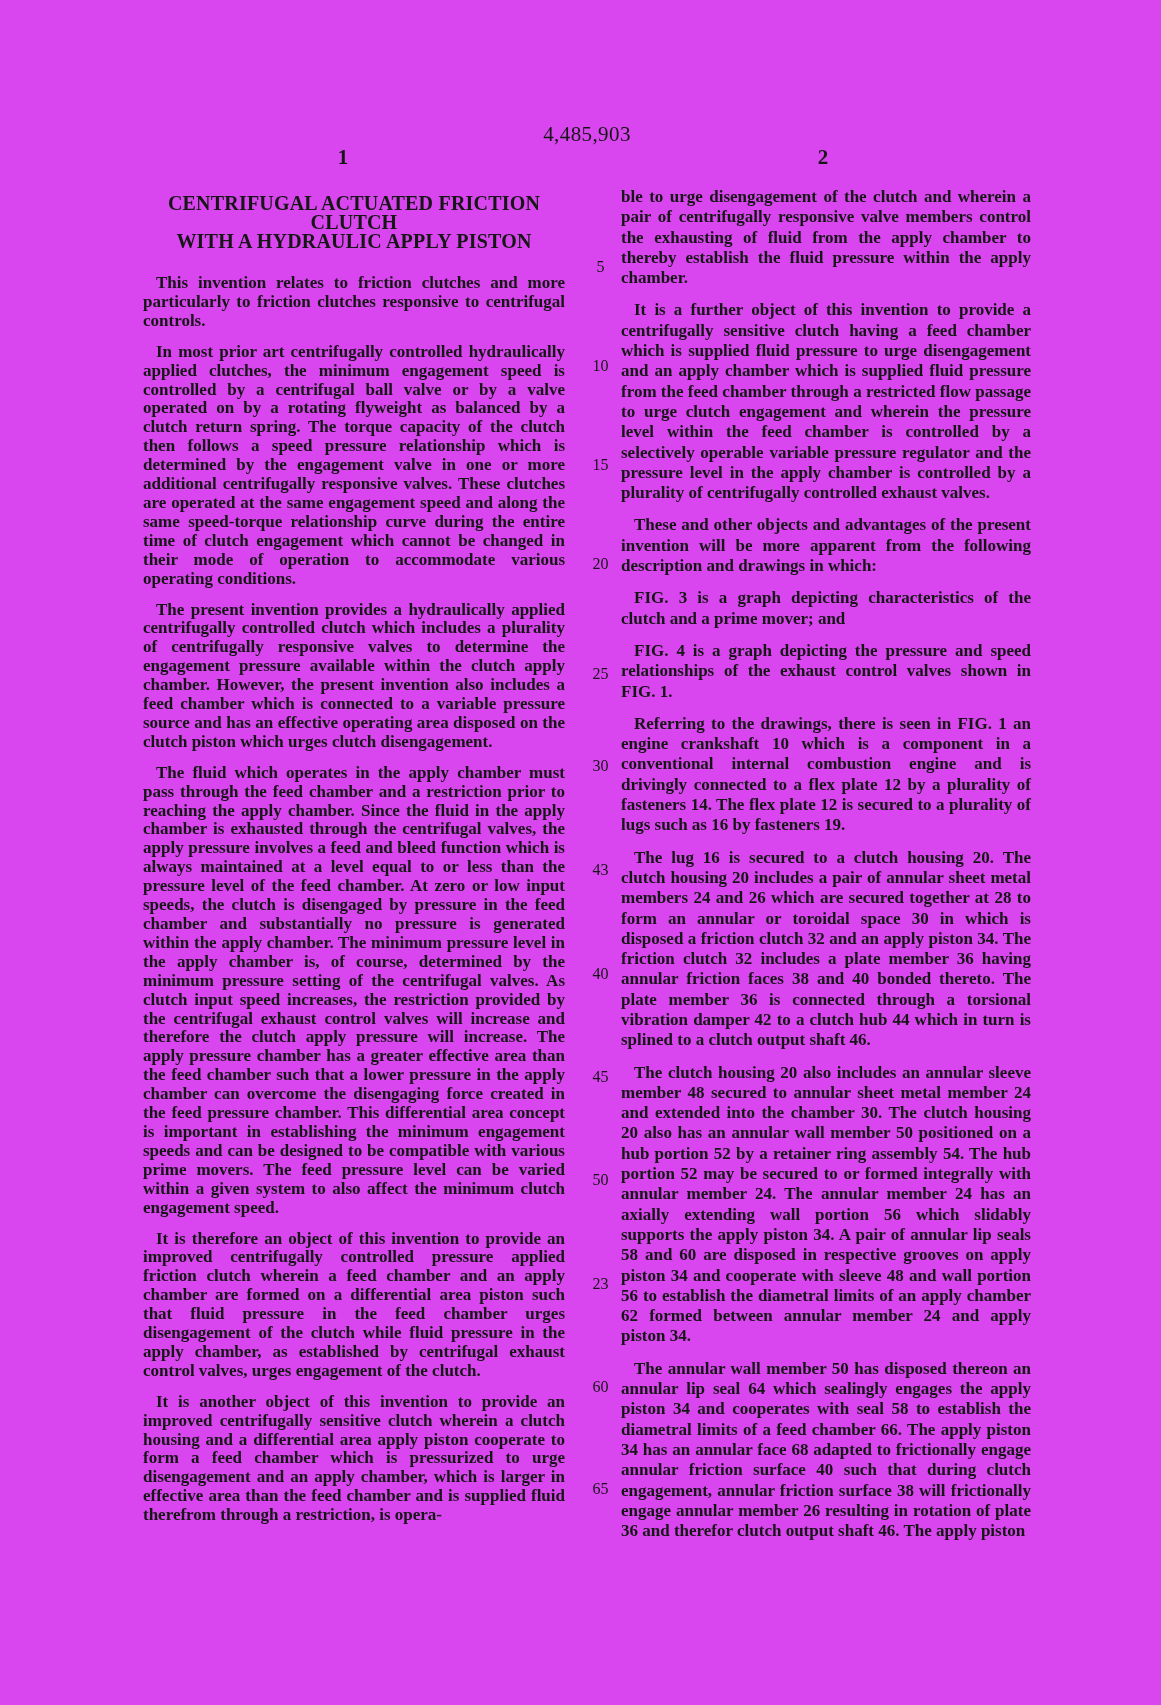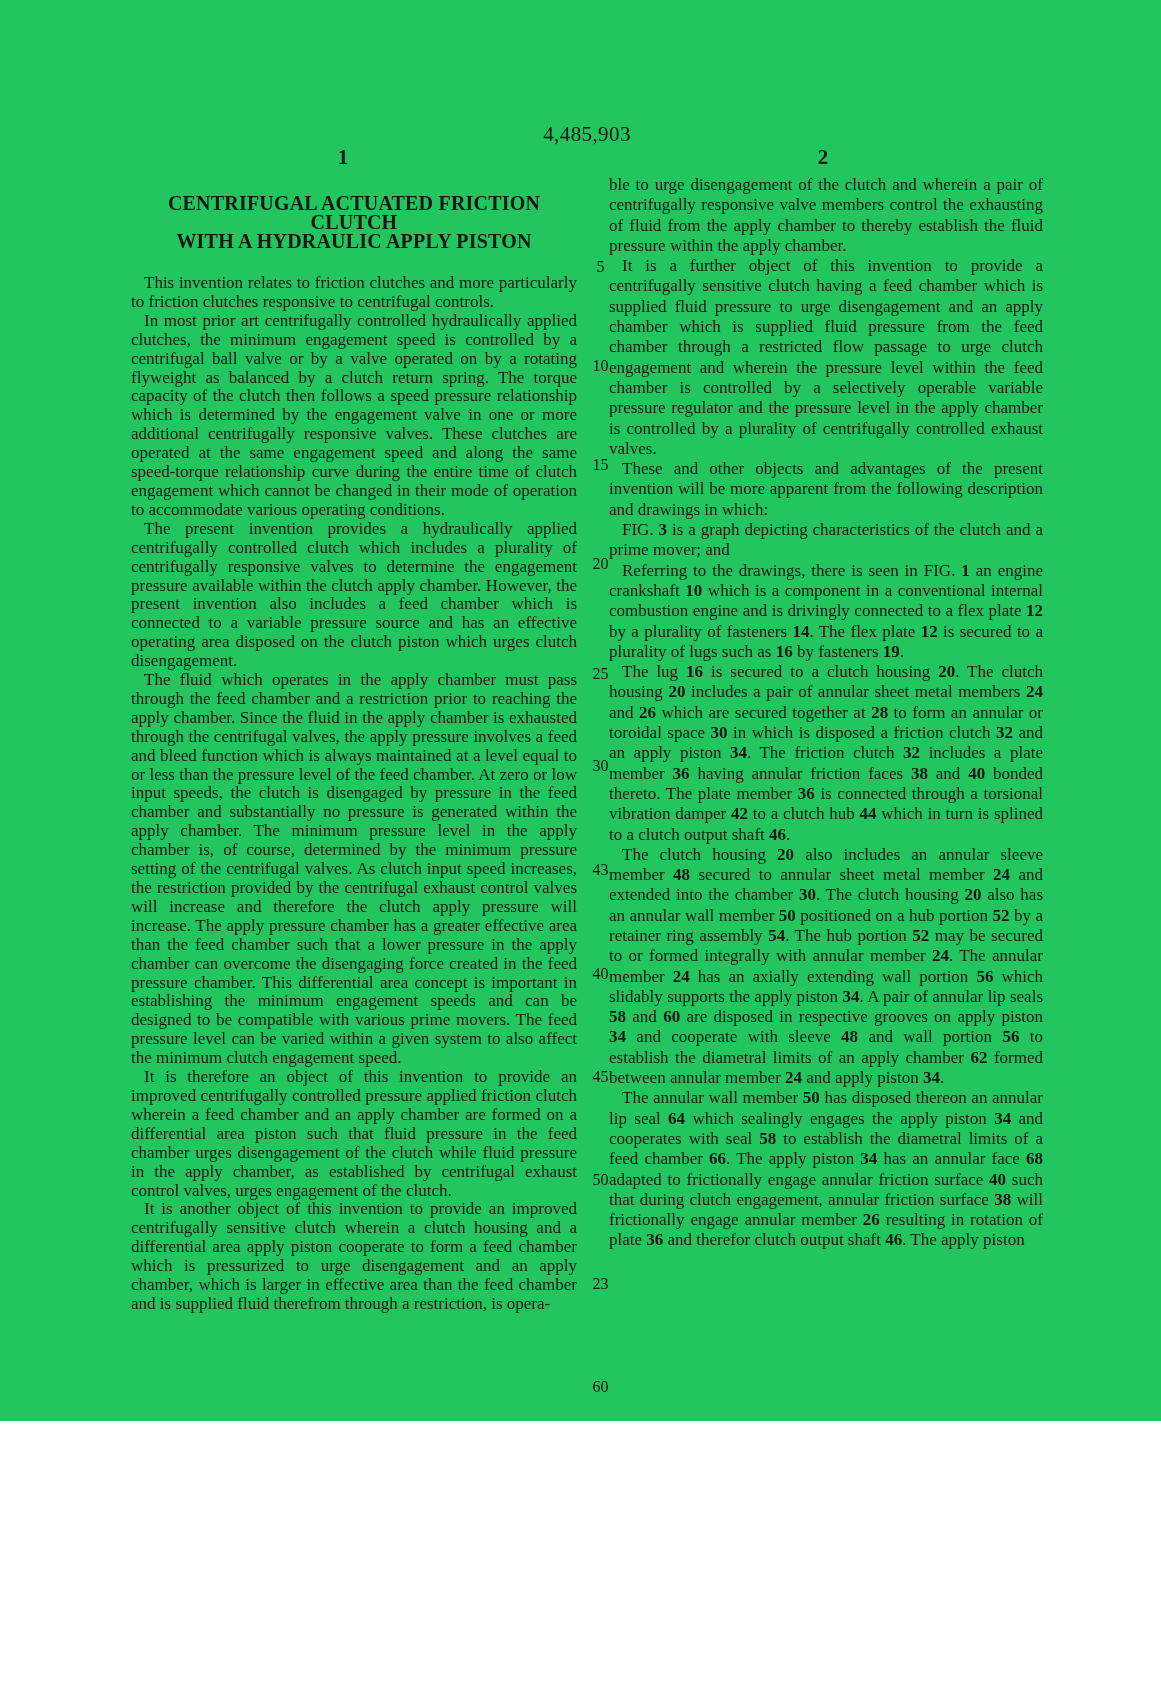--- a/index.html
+++ b/index.html
@@ -3,22 +3,22 @@
 <meta charset="utf-8">
 <style>
   html, body {
     margin: 0;
     padding: 0;
     background: #ffffff;
   }
   .page {
     position: relative;
     width: 1161px;
-    height: 1421px;
-    background: #22c55e;
+    height: 1705px;
+    background: #d946ef;
     color: #161616;
     font-family: "Liberation Serif", serif;
     overflow: hidden;
   }
   .patent-number {
     position: absolute;
     top: 122px;
     left: 387px;
     width: 400px;
     text-align: center;
@@ -61,23 +61,24 @@
   }
   .title {
     font-size: 20px;
     font-weight: bold;
     text-align: center;
     line-height: 19px;
     letter-spacing: 0.2px;
     margin: 0 0 23px 0;
   }
   p.body {
-    margin: 0;
+    margin: 12px;
     text-indent: 0;
     hyphens: auto;
+    font-weight: bold;
     -webkit-hyphens: auto;
   }
   p.indent { text-indent: 13px; }
 </style>
 </head>
 <body>
 
 <div class="page">
 
   <div class="patent-number">4,485,903</div>
@@ -112,19 +113,20 @@
     <p class="body indent">The fluid which operates in the apply chamber must pass through the feed chamber and a restriction prior to reaching the apply chamber. Since the fluid in the apply chamber is exhausted through the centrifugal valves, the apply pressure involves a feed and bleed function which is always maintained at a level equal to or less than the pressure level of the feed chamber. At zero or low input speeds, the clutch is disengaged by pressure in the feed chamber and substantially no pressure is generated within the apply chamber. The minimum pressure level in the apply chamber is, of course, determined by the minimum pressure setting of the centrifugal valves. As clutch input speed increases, the restriction provided by the centrifugal exhaust control valves will increase and therefore the clutch apply pressure will increase. The apply pressure chamber has a greater effective area than the feed chamber such that a lower pressure in the apply chamber can overcome the disengaging force created in the feed pressure chamber. This differential area concept is important in establishing the minimum engagement speeds and can be designed to be compatible with various prime movers. The feed pressure level can be varied within a given system to also affect the minimum clutch engagement speed.</p>
     <p class="body indent">It is therefore an object of this invention to provide an improved centrifugally controlled pressure applied friction clutch wherein a feed chamber and an apply chamber are formed on a differential area piston such that fluid pressure in the feed chamber urges disengagement of the clutch while fluid pressure in the apply chamber, as established by centrifugal exhaust control valves, urges engagement of the clutch.</p>
     <p class="body indent">It is another object of this invention to provide an improved centrifugally sensitive clutch wherein a clutch housing and a differential area apply piston cooperate to form a feed chamber which is pressurized to urge disengagement and an apply chamber, which is larger in effective area than the feed chamber and is supplied fluid therefrom through a restriction, is opera-</p>
   </div>
 
   <div class="column col-right">
     <p class="body">ble to urge disengagement of the clutch and wherein a pair of centrifugally responsive valve members control the exhausting of fluid from the apply chamber to thereby establish the fluid pressure within the apply chamber.</p>
     <p class="body indent">It is a further object of this invention to provide a centrifugally sensitive clutch having a feed chamber which is supplied fluid pressure to urge disengagement and an apply chamber which is supplied fluid pressure from the feed chamber through a restricted flow passage to urge clutch engagement and wherein the pressure level within the feed chamber is controlled by a selectively operable variable pressure regulator and the pressure level in the apply chamber is controlled by a plurality of centrifugally controlled exhaust valves.</p>
     <p class="body indent">These and other objects and advantages of the present invention will be more apparent from the following description and drawings in which:</p>
     <p class="body indent">FIG. <b>3</b> is a graph depicting characteristics of the clutch and a prime mover; and</p>
+    <p class="body indent">FIG. <b>4</b> is a graph depicting the pressure and speed relationships of the exhaust control valves shown in FIG. <b>1</b>.</p>
     <p class="body indent">Referring to the drawings, there is seen in FIG. <b>1</b> an engine crankshaft <b>10</b> which is a component in a conventional internal combustion engine and is drivingly connected to a flex plate <b>12</b> by a plurality of fasteners <b>14</b>. The flex plate <b>12</b> is secured to a plurality of lugs such as <b>16</b> by fasteners <b>19</b>.</p>
     <p class="body indent">The lug <b>16</b> is secured to a clutch housing <b>20</b>. The clutch housing <b>20</b> includes a pair of annular sheet metal members <b>24</b> and <b>26</b> which are secured together at <b>28</b> to form an annular or toroidal space <b>30</b> in which is disposed a friction clutch <b>32</b> and an apply piston <b>34</b>. The friction clutch <b>32</b> includes a plate member <b>36</b> having annular friction faces <b>38</b> and <b>40</b> bonded thereto. The plate member <b>36</b> is connected through a torsional vibration damper <b>42</b> to a clutch hub <b>44</b> which in turn is splined to a clutch output shaft <b>46</b>.</p>
     <p class="body indent">The clutch housing <b>20</b> also includes an annular sleeve member <b>48</b> secured to annular sheet metal member <b>24</b> and extended into the chamber <b>30</b>. The clutch housing <b>20</b> also has an annular wall member <b>50</b> positioned on a hub portion <b>52</b> by a retainer ring assembly <b>54</b>. The hub portion <b>52</b> may be secured to or formed integrally with annular member <b>24</b>. The annular member <b>24</b> has an axially extending wall portion <b>56</b> which slidably supports the apply piston <b>34</b>. A pair of annular lip seals <b>58</b> and <b>60</b> are disposed in respective grooves on apply piston <b>34</b> and cooperate with sleeve <b>48</b> and wall portion <b>56</b> to establish the diametral limits of an apply chamber <b>62</b> formed between annular member <b>24</b> and apply piston <b>34</b>.</p>
     <p class="body indent">The annular wall member <b>50</b> has disposed thereon an annular lip seal <b>64</b> which sealingly engages the apply piston <b>34</b> and cooperates with seal <b>58</b> to establish the diametral limits of a feed chamber <b>66</b>. The apply piston <b>34</b> has an annular face <b>68</b> adapted to frictionally engage annular friction surface <b>40</b> such that during clutch engagement, annular friction surface <b>38</b> will frictionally engage annular member <b>26</b> resulting in rotation of plate <b>36</b> and therefor clutch output shaft <b>46</b>. The apply piston</p>
   </div>
 
 </div>
 
 </body></html>

